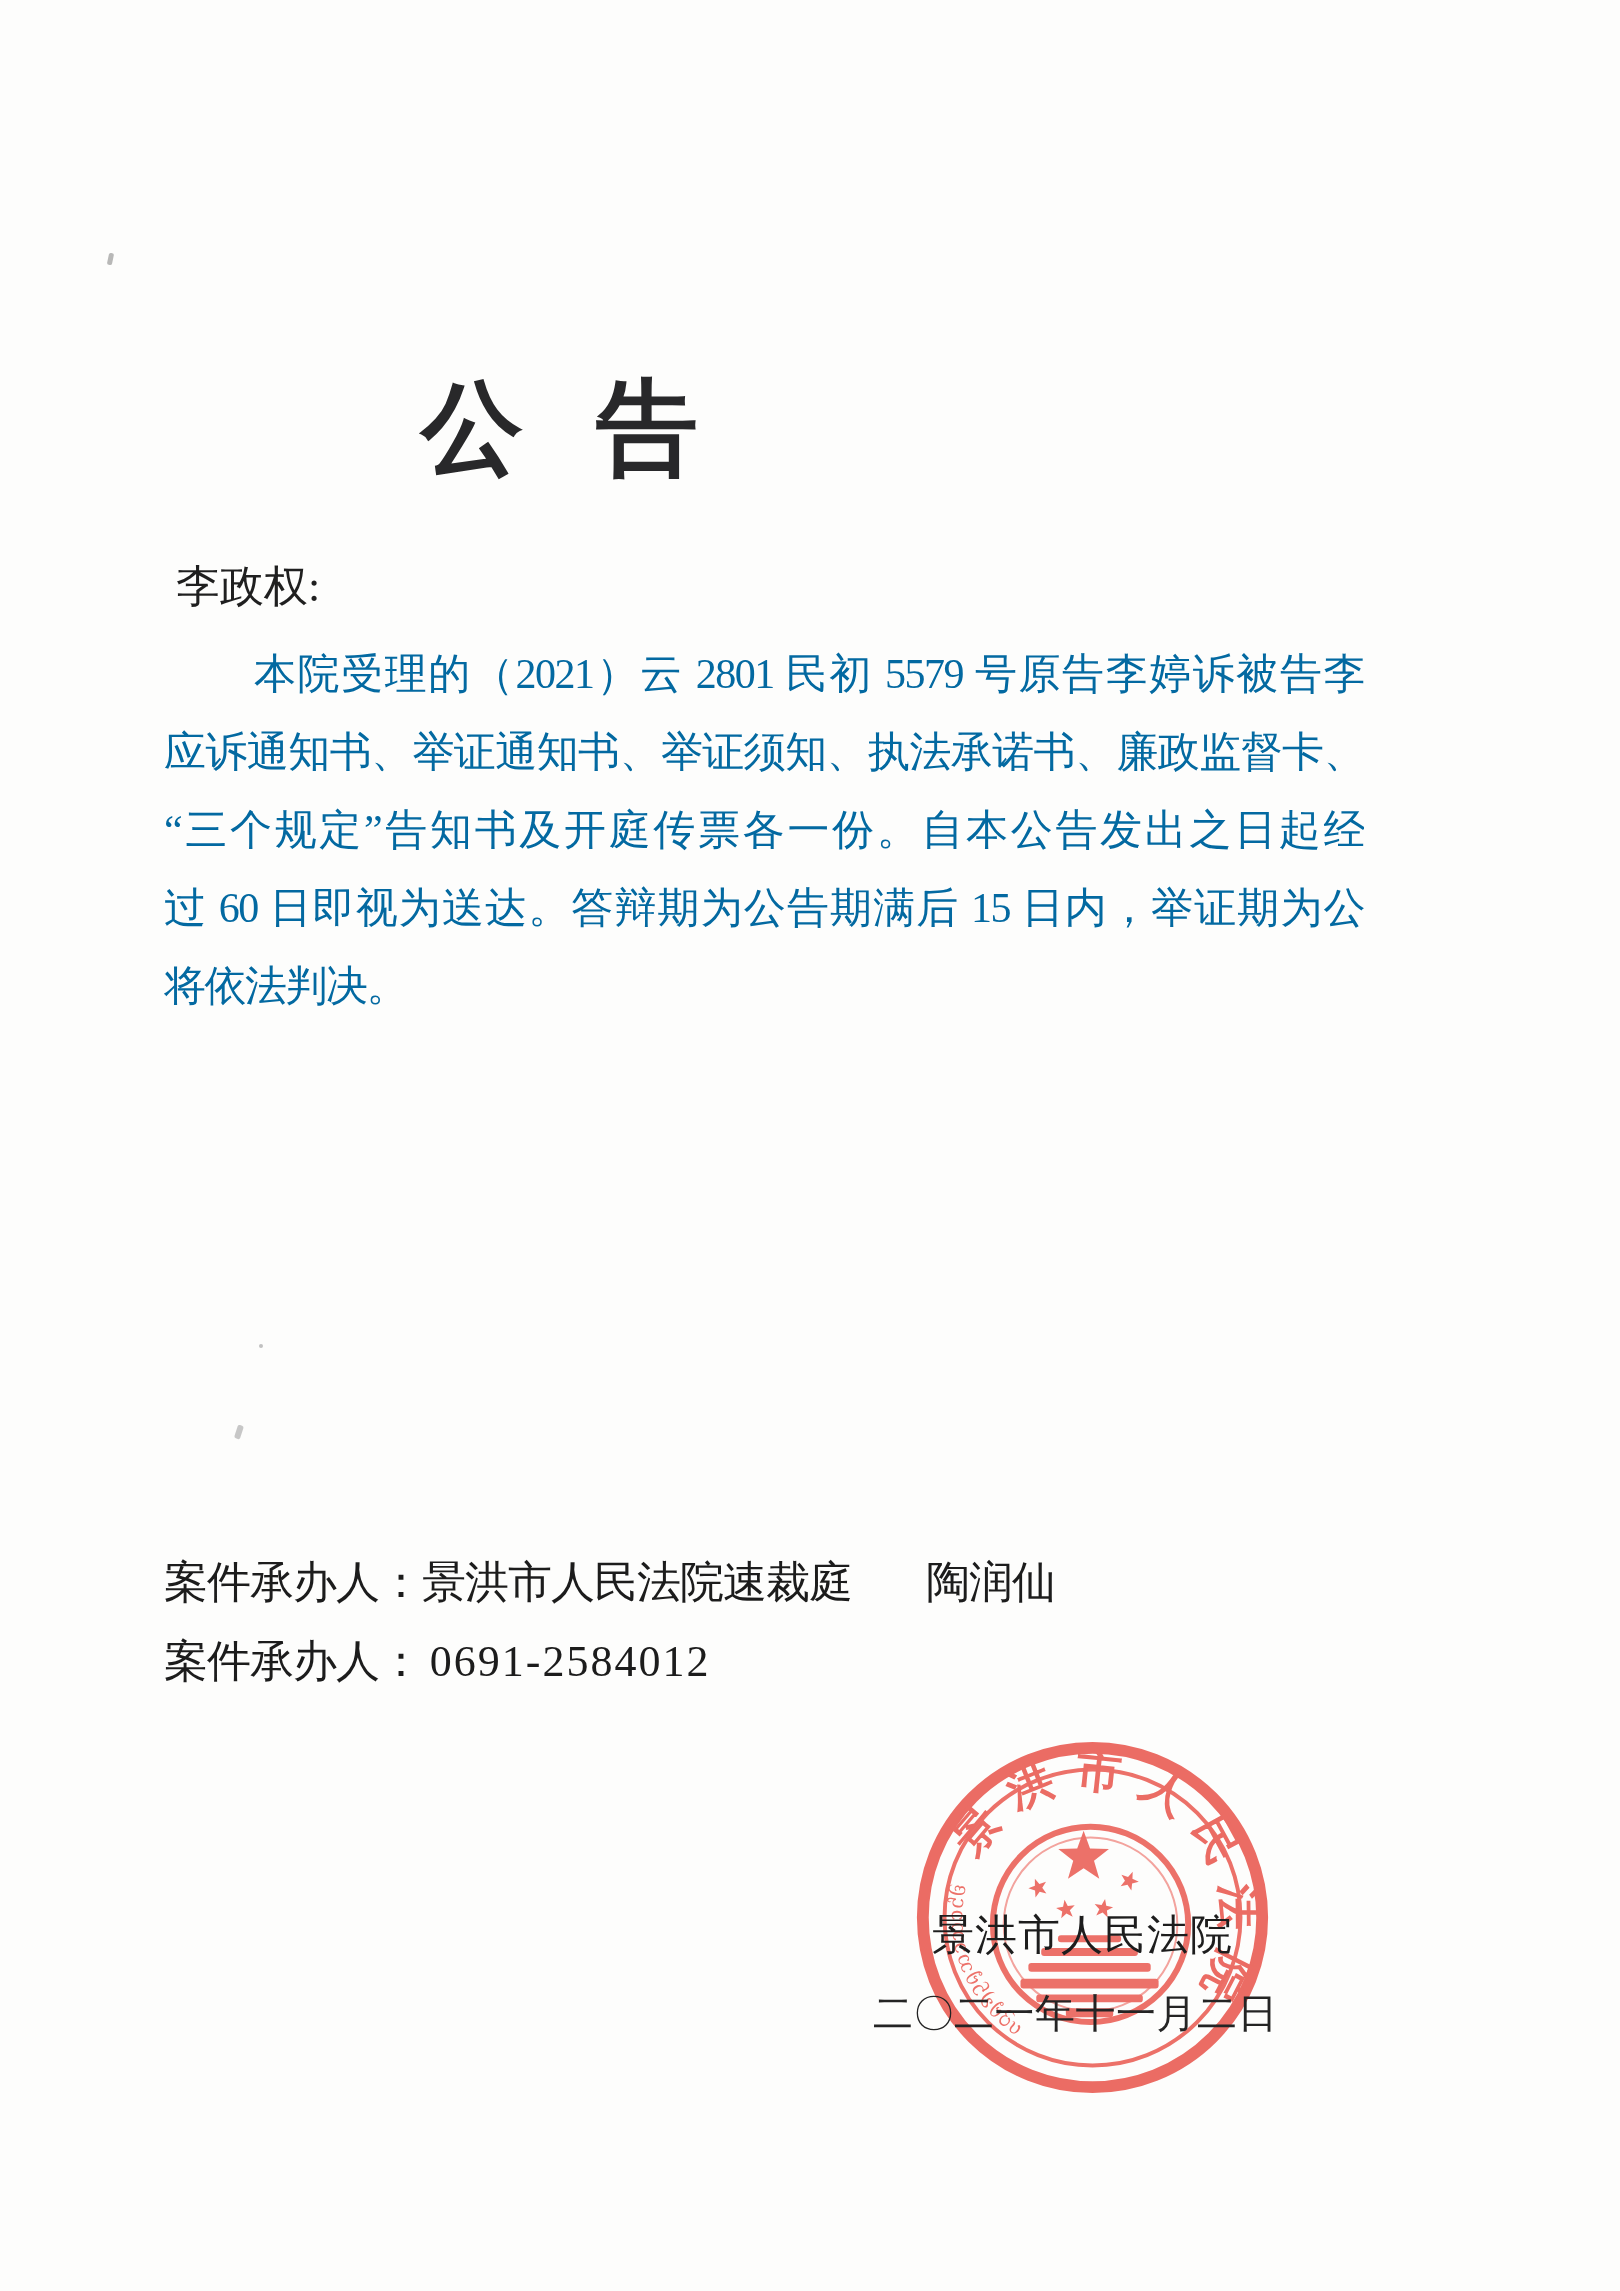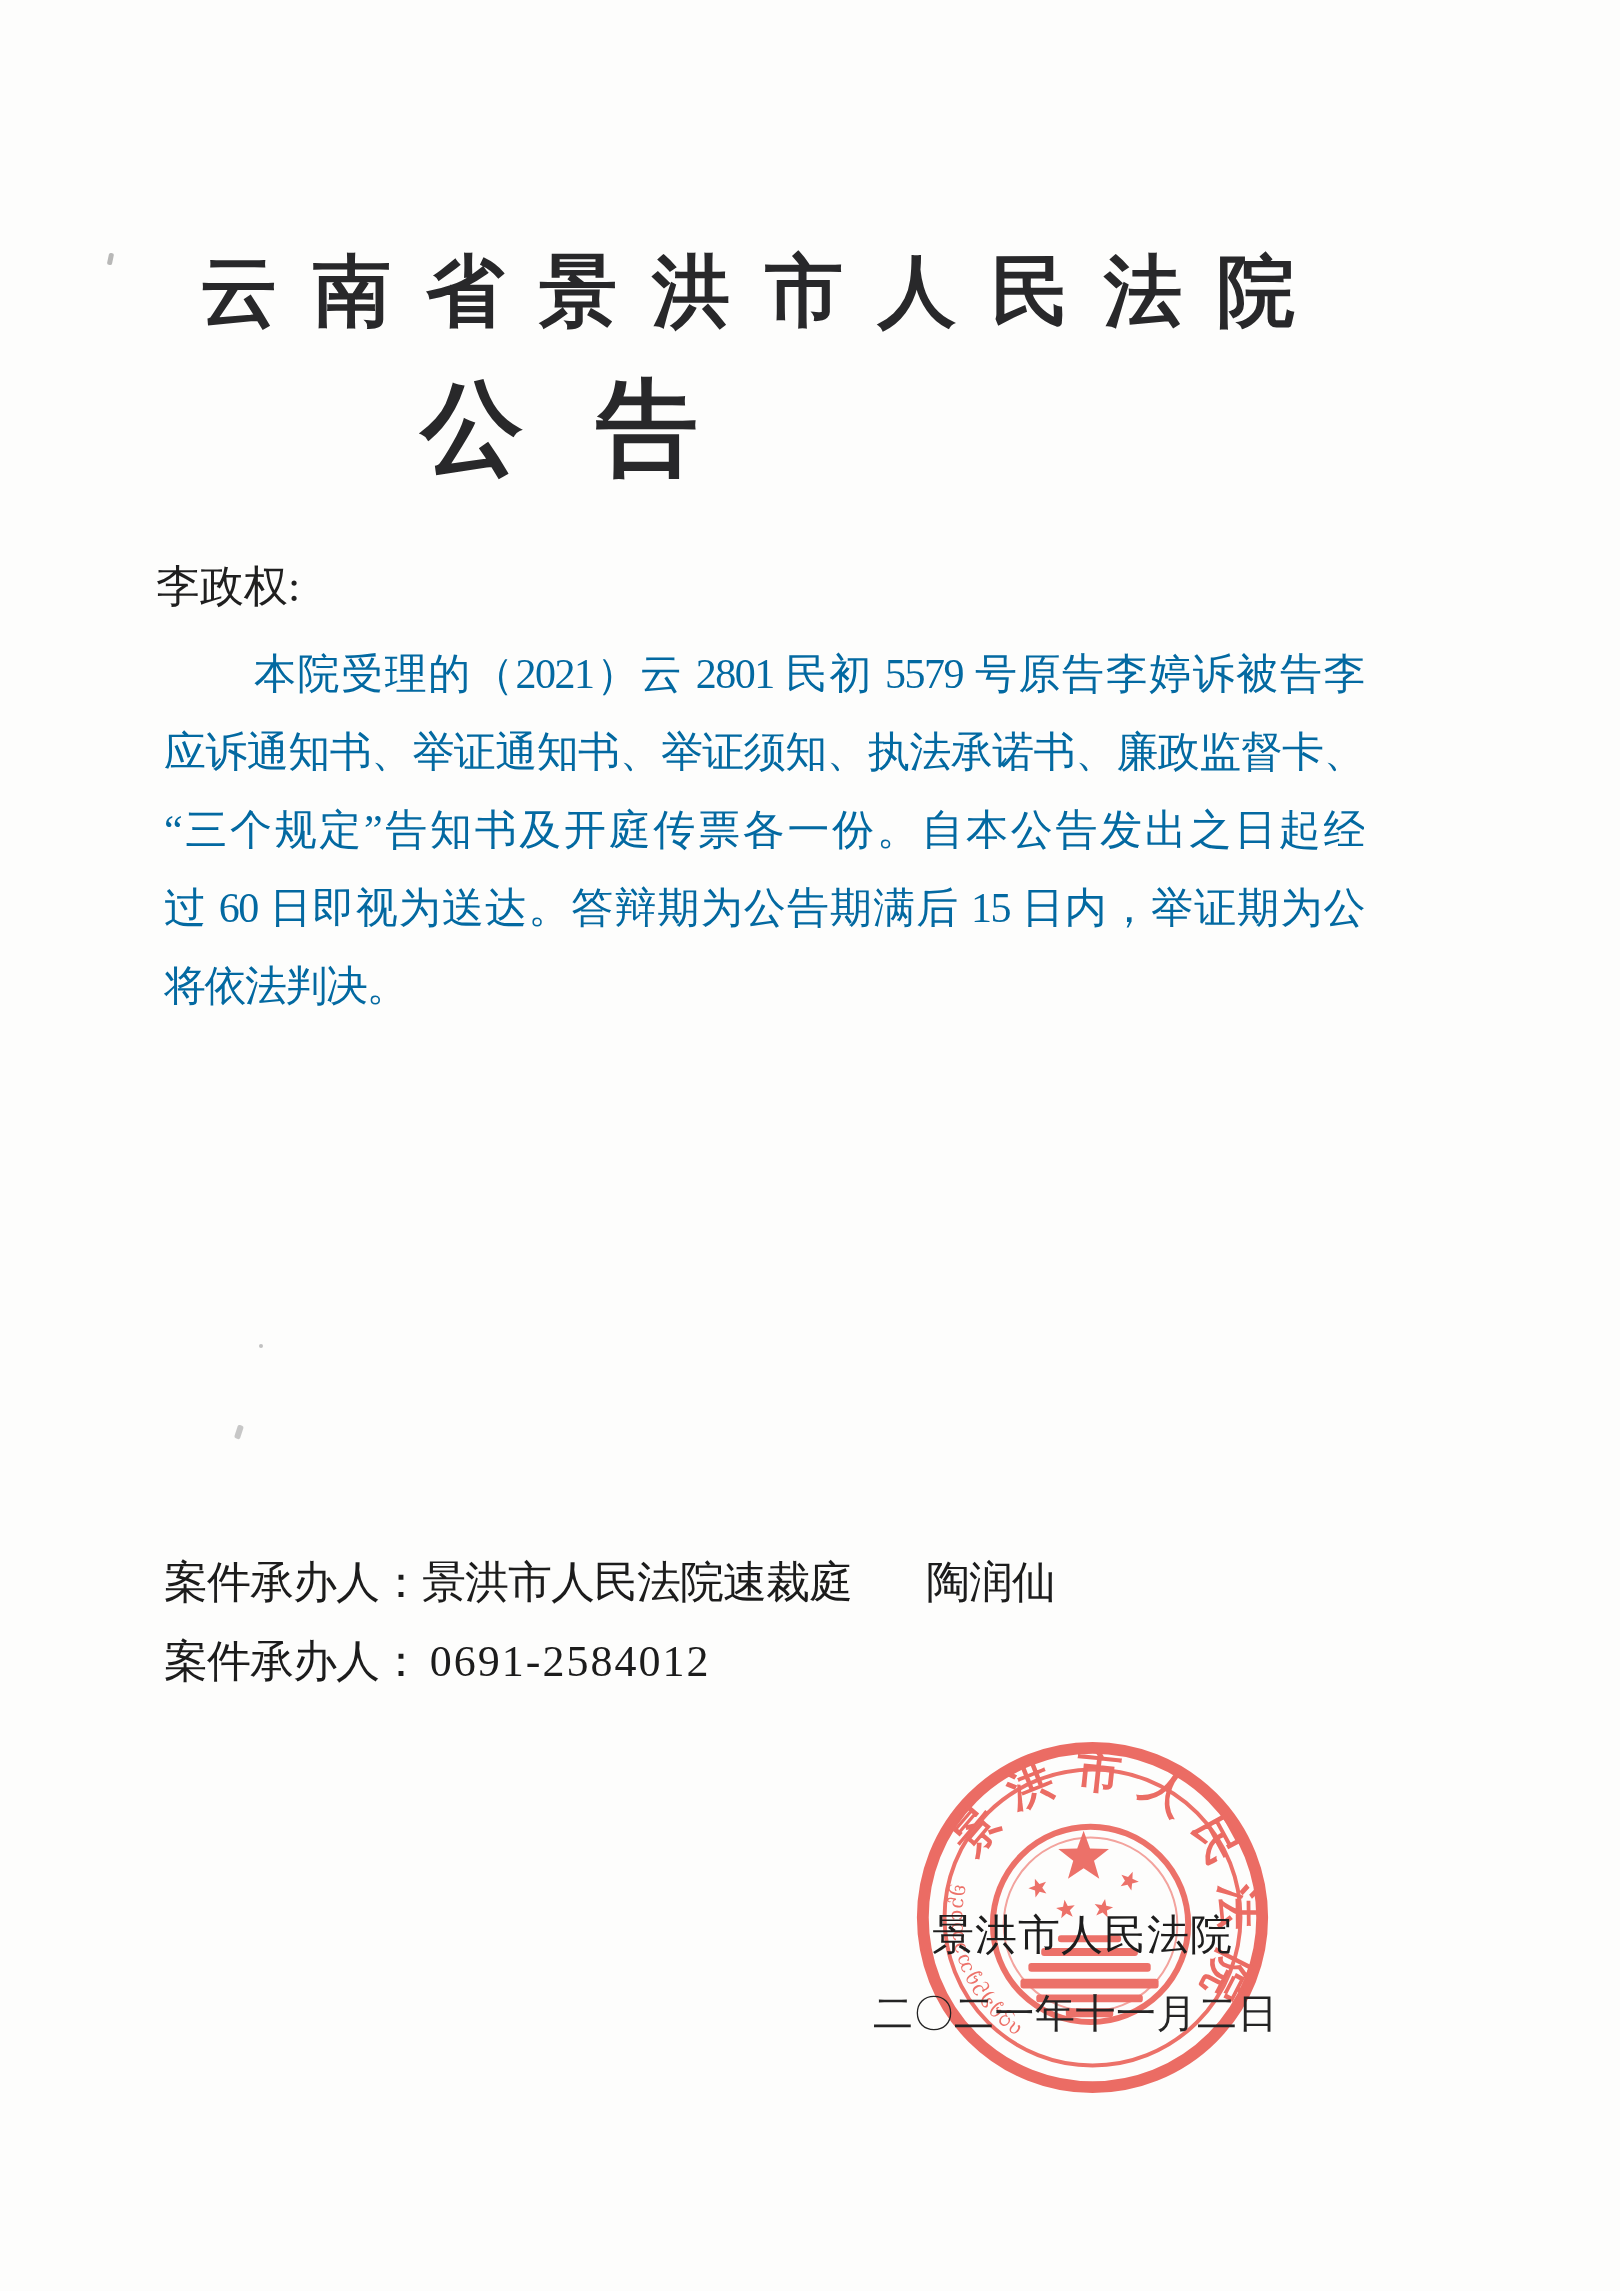--- a/index.html
+++ b/index.html
@@ -9,21 +9,21 @@
   }
   .court-title{
     position:absolute;left:200px;top:247px;font-size:78px;font-weight:bold;
     letter-spacing:35px;white-space:nowrap;color:#28282a;line-height:1.15;
   }
   .notice-title{
     position:absolute;left:421px;top:370px;font-size:102px;font-weight:700;
     letter-spacing:73px;white-space:nowrap;color:#28282a;line-height:1.15;
   }
   .salutation{
-    position:absolute;left:156px;top:559px;font-size:44px;line-height:55px;color:#1f1f1f;
+    position:absolute;left:176px;top:559px;font-size:44px;line-height:55px;color:#1f1f1f;
   }
   .notice-body{
     position:absolute;left:164px;top:635px;width:1200px;font-size:42px;
     letter-spacing:-1.5px;color:#0369a1;
   }
   .para-line{
     height:78px;line-height:78px;text-align:justify;text-align-last:justify;overflow:hidden;
   }
   .para-line.indent{text-indent:90px;}
   .para-line.last{text-align-last:left;}
@@ -52,21 +52,20 @@
   .speck{position:absolute;background:#9a9a9a;border-radius:2px;}
   .speck.s1{left:108px;top:253px;width:4.9px;height:11.8px;transform:rotate(12deg);opacity:.7;}
   .speck.s2{left:259px;top:1344px;width:3.9px;height:3.9px;border-radius:50%;opacity:.6;}
   .speck.s3{left:236px;top:1425px;width:5.9px;height:13.7px;transform:rotate(18deg);opacity:.55;}
 </style>
 </head>
 <body>
 
 <div class="page">
 
-  <div class="court-title">云南省景洪市人民法院</div>
 
   <div class="notice-title">公告</div>
 
   <div class="salutation">李政权:</div>
 
   <div class="notice-body">
     <div class="para-line indent">本院受理的（2021）云 2801 民初 5579 号原告李婷诉被告李</div>
     <div class="para-line">应诉通知书、举证通知书、举证须知、执法承诺书、廉政监督卡、</div>
     <div class="para-line">“三个规定”告知书及开庭传票各一份。自本公告发出之日起经</div>
     <div class="para-line">过 60 日即视为送达。答辩期为公告期满后 15 日内，举证期为公</div>

